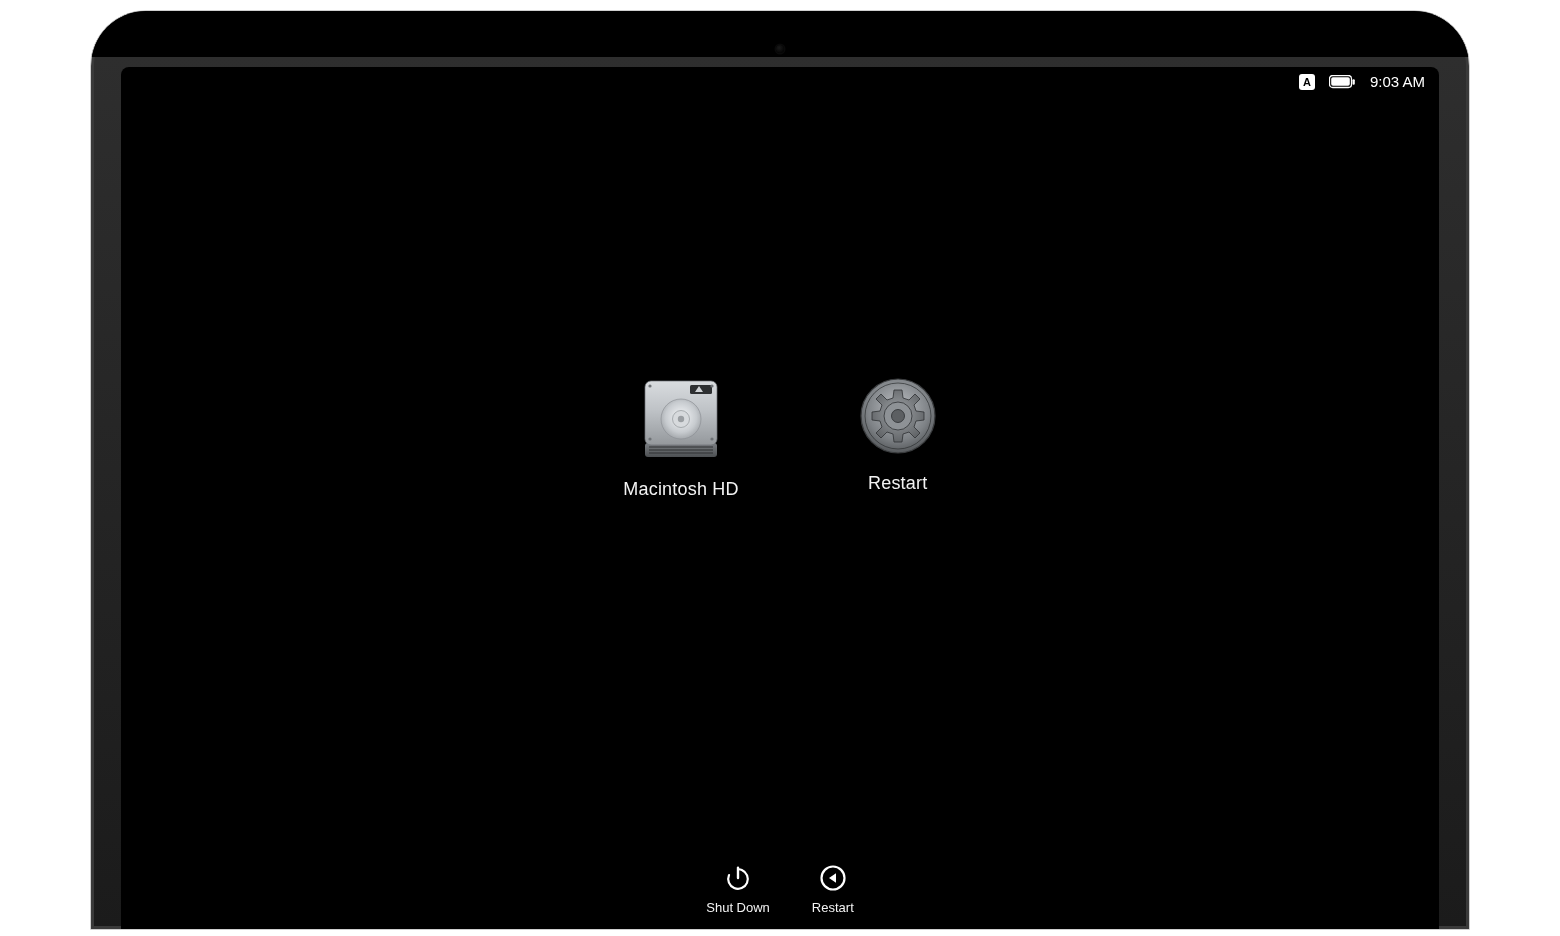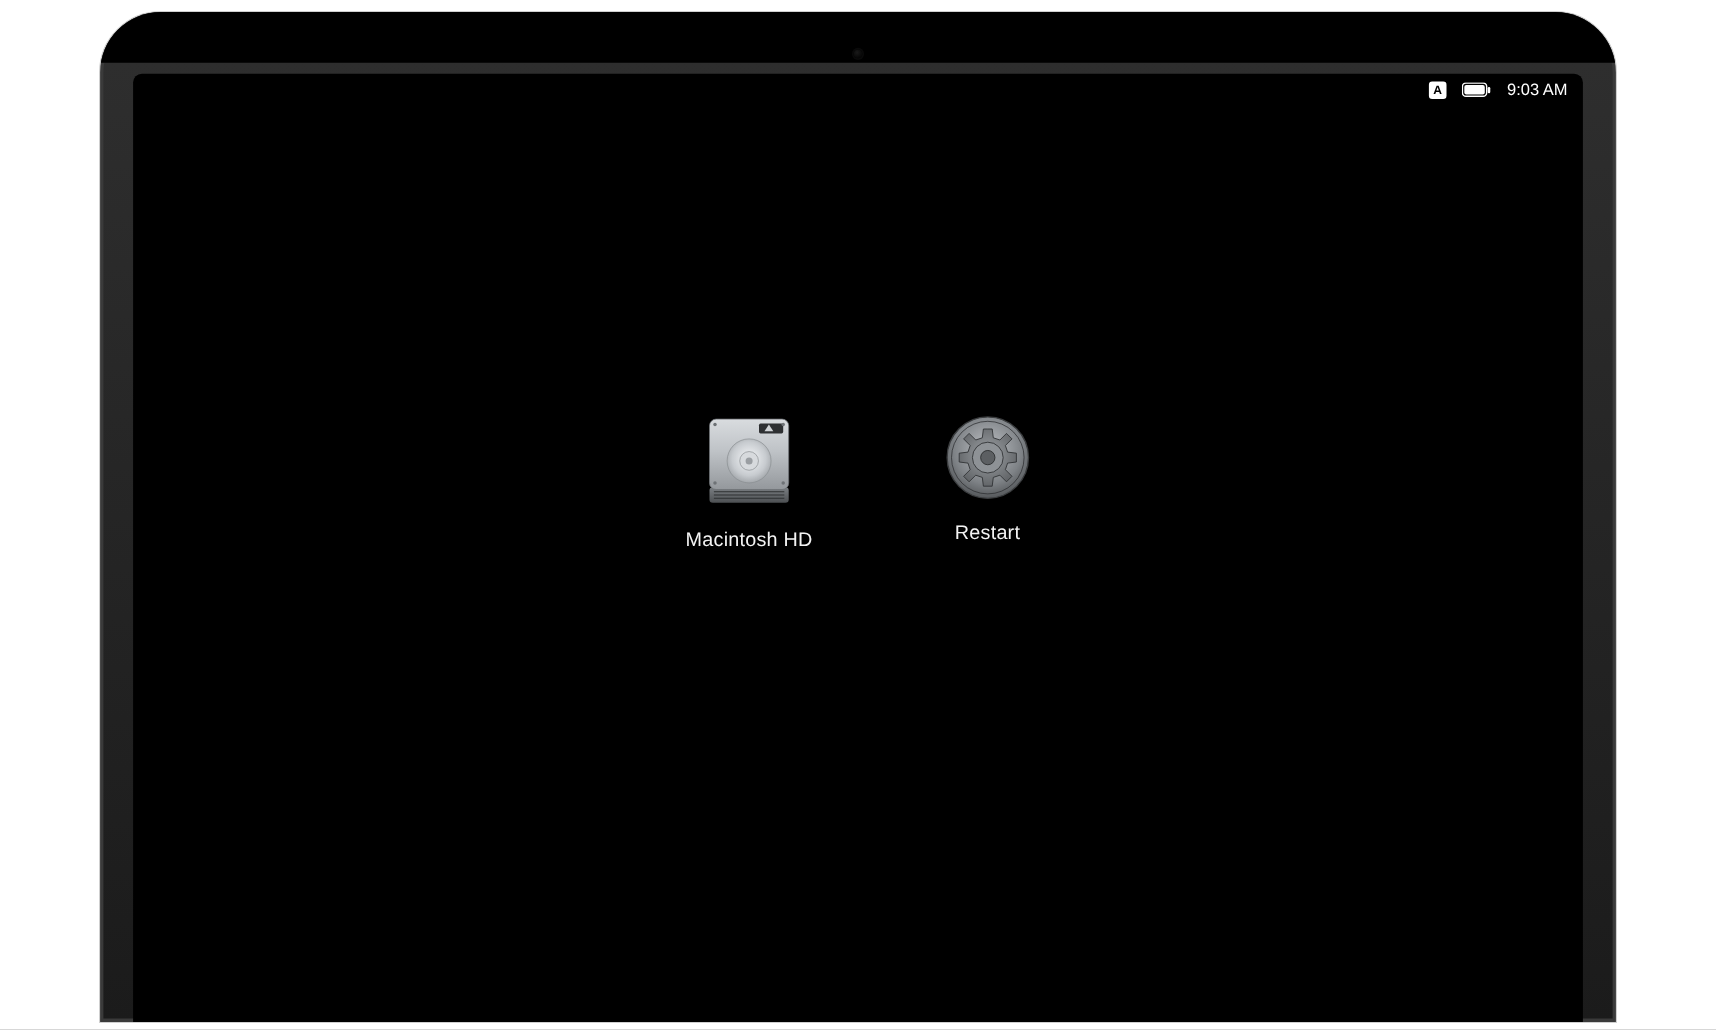--- a/index.html
+++ b/index.html
@@ -208,15 +208,38 @@
               <circle r="14" fill="#8e9296" stroke="#2f3133" stroke-width="0.8"></circle>
               <circle r="6.5" fill="#5c5f62" stroke="#2a2c2e" stroke-width="0.8"></circle>
             </g>
           </svg>
         </span>
         <span class="label">Restart</span>
       </div>
 
     </div>
 
+    <div class="power-row">
+
+      <div class="power-item">
+        <span>
+          <svg width="28" height="28" viewBox="0 0 28 28">
+            <circle cx="14" cy="15" r="9.8" fill="none" stroke="#ffffff" stroke-width="2.2" stroke-linecap="round" stroke-dasharray="46 12" transform="rotate(-67 14 15)"></circle>
+            <line x1="14" y1="3.8" x2="14" y2="14" stroke="#ffffff" stroke-width="2.4" stroke-linecap="round"></line>
+          </svg>
+        </span>
+        <span class="label">Shut Down</span>
+      </div>
+
+      <div class="power-item">
+        <span>
+          <svg width="28" height="28" viewBox="0 0 28 28">
+            <circle cx="14" cy="14" r="11.5" fill="none" stroke="#ffffff" stroke-width="2.2"></circle>
+            <path d="M18 14 L11 9.3 L11 18.7 Z" fill="#ffffff" transform="rotate(180 14 14)"></path>
+          </svg>
+        </span>
+        <span class="label">Restart</span>
+      </div>
+
+    </div>
 
   </div>
 </div>
 
 </body></html>

